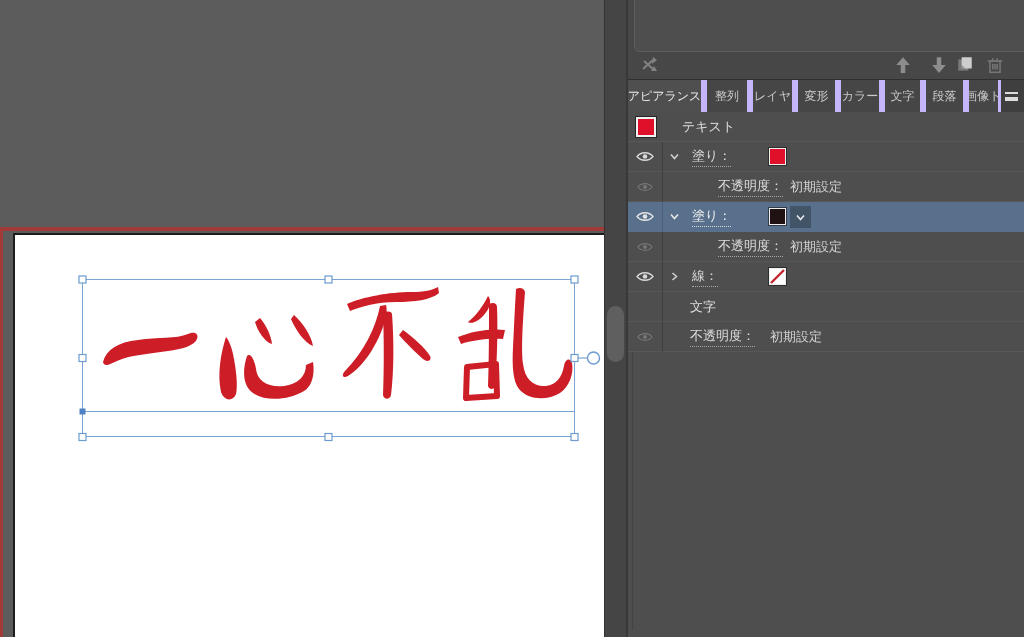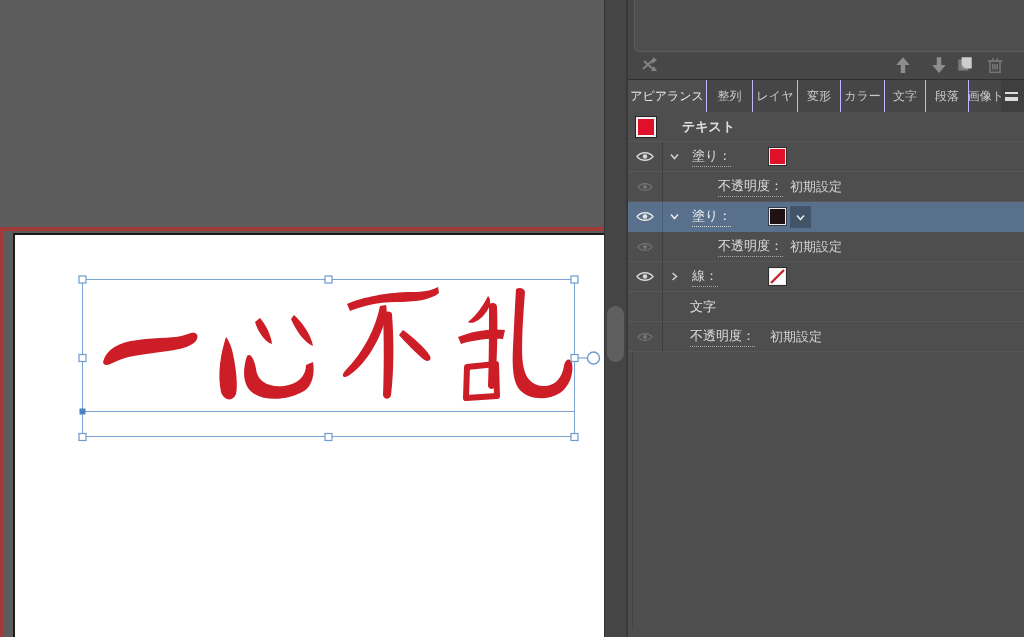--- a/index.html
+++ b/index.html
@@ -33,21 +33,21 @@
   .tb-icon { position:absolute; top:4px; width:18px; height:18px; }
   .tb-swap  { left:12px; }
   .tb-up    { left:266px; }
   .tb-down  { left:302px; }
   .tb-new   { left:328px; }
   .tb-trash { left:358px; }
 
   .tabbar { position:absolute; left:0; top:79px; width:396px; height:33px; background:#3f3f3f;
             display:flex; border-top:1px solid #2f2f2f; }
   .tab { height:33px; display:flex; align-items:center; justify-content:center;
-         font-size:12px; color:#c9c9c9; background:#464646; border-right:1px solid #c4b5fd;
+         font-size:12px; color:#c9c9c9; background:#464646; border-right:6px solid #c4b5fd;
          white-space:nowrap; overflow:hidden; flex:0 0 auto; }
   .tab.active { background:#4f4f4f; color:#ececec; }
   .tab-menu { position:absolute; right:3px; top:0; width:20px; height:33px;
               display:flex; align-items:center; justify-content:center; background:#3f3f3f; }
   .hamburger { width:13px; height:9px; border-top:2px solid #dcdcdc;
                border-bottom:2px solid #dcdcdc; position:relative; }
   .hamburger:before { content:""; position:absolute; left:0; top:2.5px; width:13px; height:2px; background:#dcdcdc; }
 
   
   .ap-list { position:absolute; left:0; top:112px; width:396px; }
@@ -62,21 +62,21 @@
   .ap-row.selected .dotted { border-bottom-color:#d8d8d8; }
   .swatch { position:absolute; left:141px; top:6px; width:17px; height:17px;
             border:1px solid #efefef; outline:1px solid rgba(20,20,20,.55); }
   .swatch.red { background:#e0102a; }
   .swatch.black { background:#201113; }
   .swatch.none { background:#ffffff; }
   .swatch-dd { position:absolute; left:162px; top:4px; width:21px; height:22px;
                background:rgba(0,0,0,.25); display:flex; align-items:center; justify-content:center; }
   .thumb-swatch { margin-left:8px; width:20px; height:20px; background:#e0102a;
                   border:2px solid #f2f2f2; outline:1px solid #262626; flex:0 0 auto; }
-  .obj-label { margin-left:34px; font-weight:bold; }
+  .obj-label { margin-left:34px; font-weight:normal; }
   .ind-opacity { position:absolute; left:90px; }
   .ind-value { position:absolute; left:162px; color:#d2d2d2; }
   .root-label { position:absolute; left:62px; }
   .root-value { position:absolute; left:142px; color:#d2d2d2; }
   .grp-label { position:absolute; left:62px; }
   .ap-empty-left-line { position:absolute; left:4px; top:352px; width:1px; height:278px; background:#434343; }
 </style>
 </head>
 <body>
 

